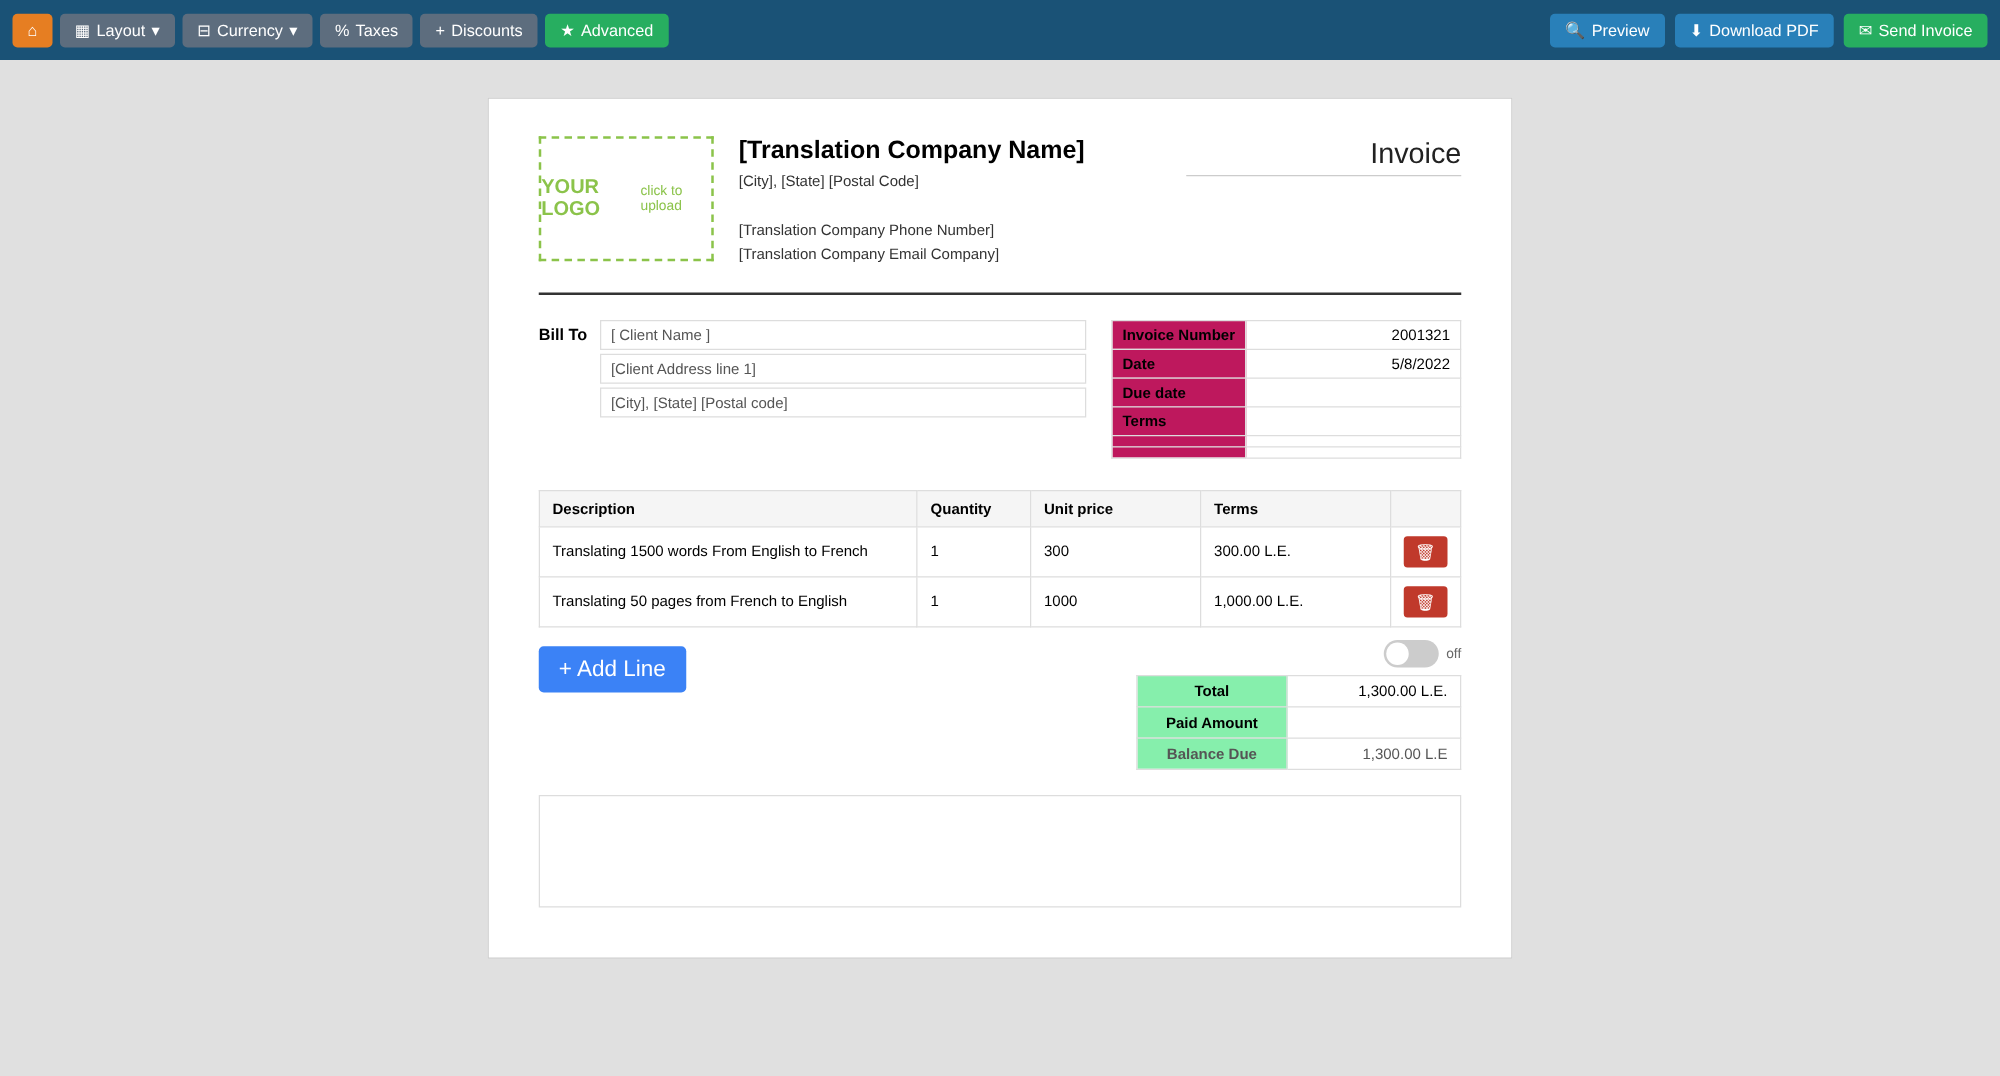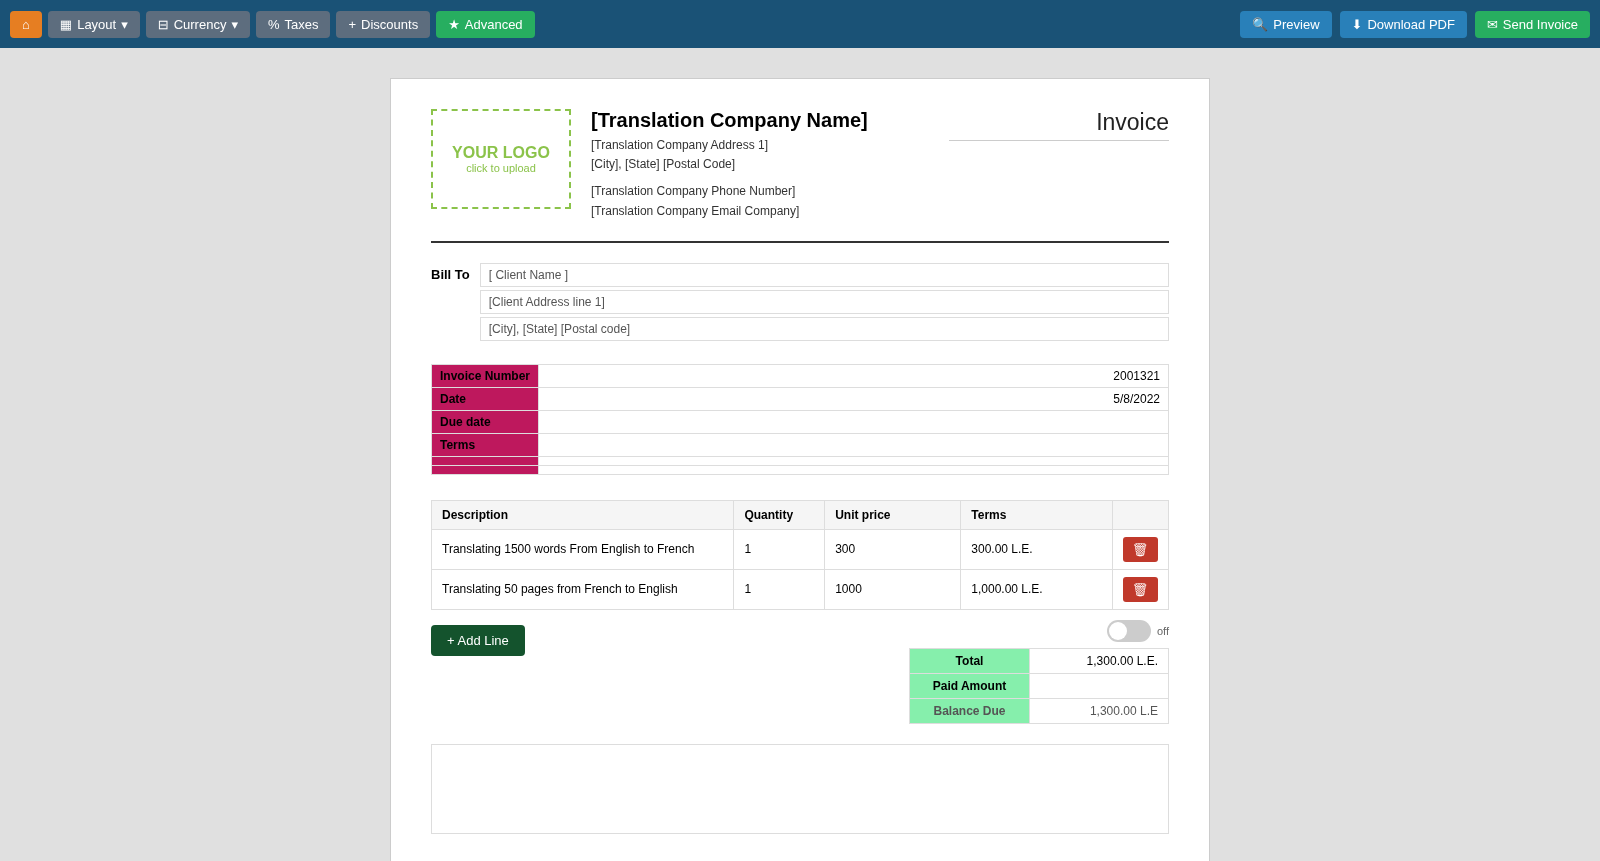--- a/index.html
+++ b/index.html
@@ -57,21 +57,21 @@
     .invoice-header {
       display: flex;
       align-items: flex-start;
       margin-bottom: 20px;
     }
     .logo-box {
       width: 140px;
       height: 100px;
       border: 2px dashed #8bc34a;
       display: flex;
-      flex-direction: column;
+      flex-direction: row;
       align-items: center;
       justify-content: center;
       cursor: pointer;
       flex-shrink: 0;
       margin-right: 20px;
     }
     .logo-text {
       color: #8bc34a;
       font-weight: bold;
       font-size: 16px;
@@ -111,21 +111,20 @@
       border: none;
       border-top: 2px solid #333;
       margin: 10px 0 20px;
     }
 
     
     .bill-details-row {
       display: flex;
       gap: 20px;
       margin-bottom: 25px;
-      flex-direction: column;
     }
     .bill-to-section {
       flex: 1;
       display: flex;
       gap: 10px;
     }
     .bill-to-label {
       font-weight: bold;
       font-size: 13px;
       white-space: nowrap;
@@ -195,27 +194,27 @@
       background: #c0392b;
       border: none;
       color: white;
       padding: 5px 9px;
       border-radius: 3px;
       cursor: pointer;
       font-size: 13px;
     }
 
     .add-line-btn {
-      background: #14532d;
+      background: #3b82f6;
       color: white;
       border: none;
       padding: 8px 16px;
       border-radius: 4px;
       cursor: pointer;
-      font-size: 13px;
+      font-size: 18px;
       margin-top: 5px;
     }
     .toggle-container {
       display: flex;
       align-items: center;
       gap: 6px;
     }
     .toggle-switch {
       width: 44px;
       height: 22px;
@@ -321,23 +320,22 @@
 <div id="main">
   <div id="invoice-paper">
 
     <div class="invoice-header">
       <div class="logo-box">
         <span class="logo-text">YOUR LOGO</span>
         <span class="logo-subtext">click to upload</span>
       </div>
       <div class="company-info">
         <div class="company-name">[Translation Company Name]</div>
-        <div class="company-detail">[Translation Company Address 1]</div>
         <div class="company-detail">[City], [State] [Postal Code]</div>
-        <div class="company-detail" style="margin-top:8px;">[Translation Company Phone Number]</div>
+        <div class="company-detail" style="margin-top:20px;">[Translation Company Phone Number]</div>
         <div class="company-detail">[Translation Company Email Company]</div>
       </div>
       <div class="invoice-title-box">
         <div class="invoice-title">Invoice</div>
       </div>
     </div>
 
     <hr class="hr-divider">
 
     <div class="bill-details-row">

